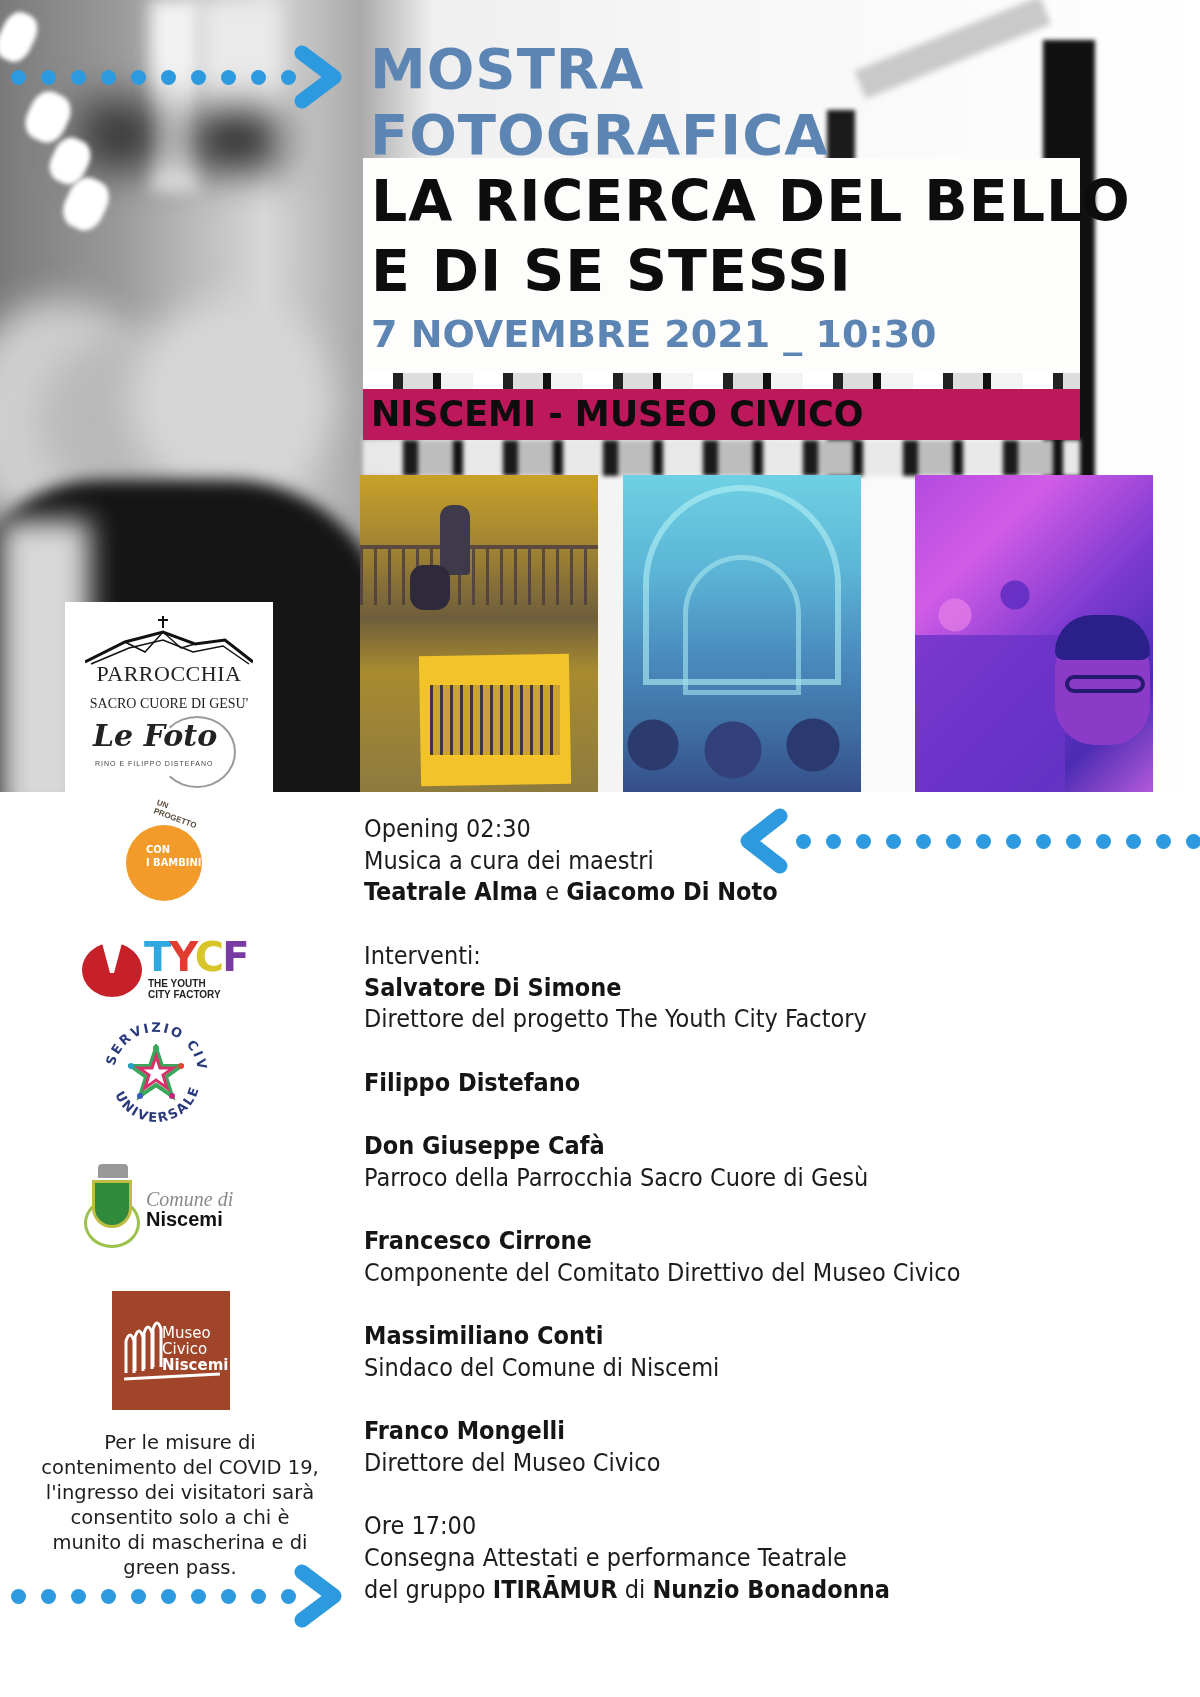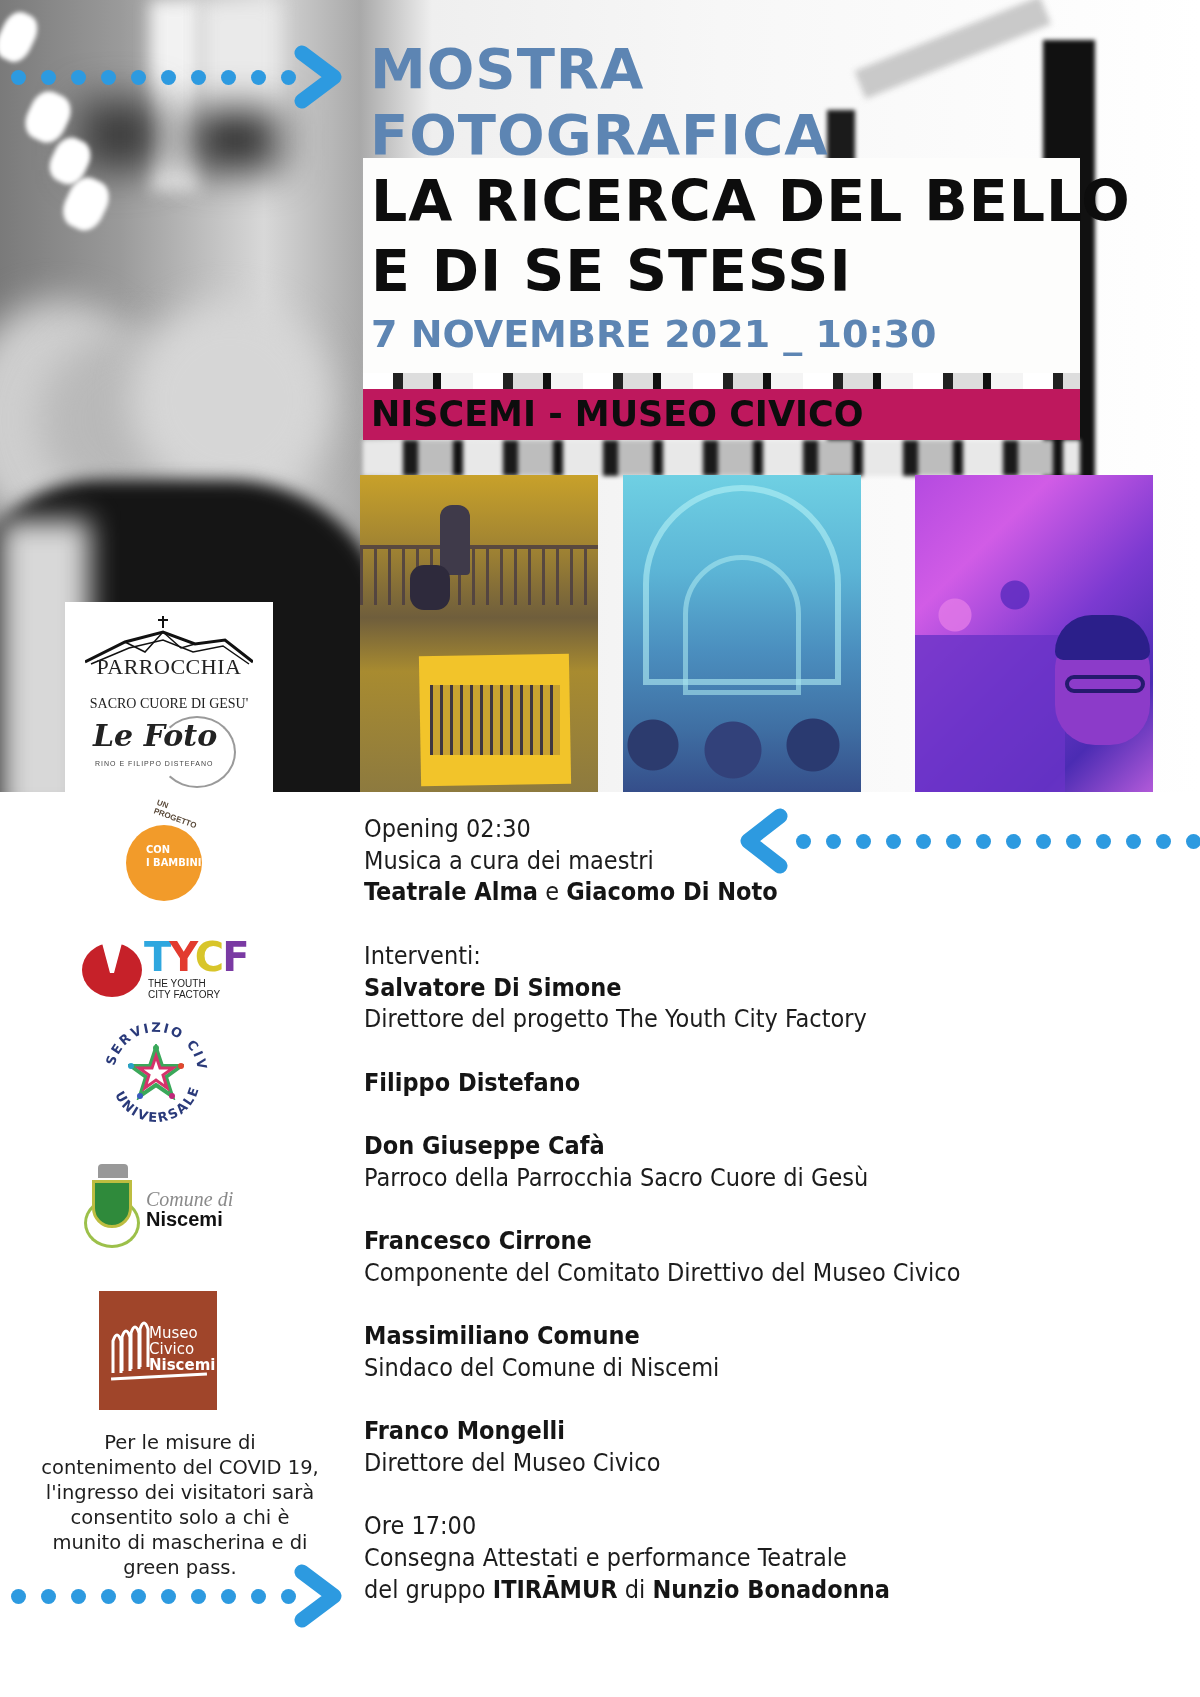--- a/index.html
+++ b/index.html
@@ -63,50 +63,50 @@
   .p2-arch2 { left: 60px; top: 80px; width: 118px; height: 140px; border: 5px solid #a8e6ef; border-radius: 60px 60px 0 0; opacity: .6; }
   .p2-crowd { left: 0; top: 230px; width: 238px; height: 87px; background: radial-gradient(circle at 30px 40px, #2c3b6e 0 25px, transparent 26px), radial-gradient(circle at 110px 45px, #32417a 0 28px, transparent 29px), radial-gradient(circle at 190px 40px, #2a3a70 0 26px, transparent 27px); }
   .p3-face { left: 140px; top: 150px; width: 95px; height: 120px; background: #8c3bc9; border-radius: 45px 45px 40px 40px; }
   .p3-hair { left: 140px; top: 140px; width: 95px; height: 45px; background: #2b1f8a; border-radius: 45px 45px 10px 10px; }
   .p3-glass { left: 150px; top: 200px; width: 80px; height: 18px; border: 4px solid #251a6e; border-radius: 10px; }
   .p3-people { left: 0; top: 90px; width: 150px; height: 227px; background: radial-gradient(circle at 40px 50px, #e37ae8 0 16px, transparent 17px), radial-gradient(circle at 100px 30px, #5a2bc0 0 14px, transparent 15px), linear-gradient(180deg, transparent 0 70px, #6a33c8 70px 200px); opacity: .8; }
 
   
   .logo-box-white { position: absolute; left: 65px; top: 602px; width: 208px; height: 190px; background: #ffffff; }
   .parrocchia-roof { position: absolute; left: 20px; top: 12px; width: 168px; height: 56px; }
-  .parrocchia-name { position: absolute; left: 0; top: 52px; width: 208px; text-align: center; font-family: "Liberation Serif", serif; font-size: 22px; color: #222; letter-spacing: .5px; }
+  .parrocchia-name { position: absolute; left: 0; top: 59px; width: 208px; text-align: center; font-family: "Liberation Serif", serif; font-size: 22px; color: #222; letter-spacing: .5px; }
   .parrocchia-sub { position: absolute; left: 0; top: 94px; width: 208px; text-align: center; font-family: "Liberation Serif", serif; font-size: 14px; color: #222; }
   .lefoto-ring { position: absolute; left: 93px; top: 114px; width: 78px; height: 72px; border: 2px solid #9a9a9a; border-radius: 50%; border-left-color: transparent; }
   .lefoto-name { position: absolute; left: 28px; top: 116px; font-family: "DejaVu Serif", serif; font-weight: bold; font-style: italic; font-size: 30px; color: #222; }
   .lefoto-sub { position: absolute; left: 30px; top: 158px; font-size: 7px; letter-spacing: 1px; color: #444; }
 
   .logo { position: absolute; }
   .logo-bambini { left: 110px; top: 805px; width: 100px; height: 100px; }
   .bambini-circle { position: absolute; left: 16px; top: 20px; width: 76px; height: 76px; border-radius: 50%; background: #f29b2a; }
   .bambini-text { position: absolute; left: 36px; top: 38px; color: #fff; font-weight: bold; font-size: 11px; line-height: 13px; font-family: "DejaVu Sans Condensed", "DejaVu Sans", sans-serif; }
   .bambini-top { position: absolute; left: 44px; top: 2px; font-size: 8px; font-weight: bold; color: #5a4a3a; transform: rotate(20deg); }
 
   .logo-tycf { left: 82px; top: 935px; width: 150px; height: 70px; }
   .tycf-y { position: absolute; left: 0; top: 8px; width: 60px; height: 54px; border-radius: 50%; background: #c62129; }
   .tycf-y-cut { position: absolute; left: 20px; top: 8px; width: 20px; height: 30px; background: #fff; transform: skewX(0deg); clip-path: polygon(0 0, 100% 0, 60% 100%, 40% 100%); }
   .tycf-letters { position: absolute; left: 62px; top: 2px; font-family: "DejaVu Sans", sans-serif; font-weight: bold; font-size: 40px; line-height: 40px; letter-spacing: -2px; }
-  .tycf-sub { position: absolute; left: 66px; top: 43px; font-size: 10px; line-height: 11px; color: #222; font-weight: normal; }
+  .tycf-sub { position: absolute; left: 66px; top: 43px; font-size: 10px; line-height: 11px; color: #222; font-weight: bold; }
 
   .logo-scu { left: 100px; top: 1018px; width: 112px; height: 112px; }
   .scu-ring { position: absolute; left: 0; top: 0; width: 112px; height: 112px; border-radius: 50%; }
   .scu-star { position: absolute; left: 28px; top: 26px; width: 56px; height: 56px; }
 
   .logo-comune { left: 84px; top: 1158px; width: 160px; height: 92px; }
   .comune-crest { position: absolute; left: 8px; top: 22px; width: 40px; height: 48px; background: #2f8a3b; border: 3px solid #bdbd40; border-radius: 0 0 20px 20px; }
   .comune-crown { position: absolute; left: 14px; top: 6px; width: 30px; height: 14px; background: #999; border-radius: 4px 4px 0 0; }
   .comune-wreath { position: absolute; left: 0; top: 40px; width: 56px; height: 50px; border: 3px solid #9cc04a; border-top-color: transparent; border-radius: 50%; }
   .comune-di { position: absolute; left: 62px; top: 30px; font-family: "Liberation Serif", serif; font-style: italic; font-size: 20px; color: #8a8a8a; }
   .comune-name { position: absolute; left: 62px; top: 50px; font-family: "Liberation Sans", sans-serif; font-weight: bold; font-size: 20px; color: #111; }
 
-  .logo-museo { left: 99px; top: 1291px; width: 118px; height: 119px; background: #a0452a; }
+  .logo-museo { left: 112px; top: 1291px; width: 118px; height: 119px; background: #a0452a; }
   .museo-arches { position: absolute; left: 12px; top: 30px; width: 40px; height: 52px; }
   .museo-text { position: absolute; left: 50px; top: 34px; color: #fff; font-size: 15px; line-height: 16px; font-family: "DejaVu Sans", sans-serif; }
   .museo-text .b { font-weight: bold; }
   .museo-base { position: absolute; left: 12px; top: 84px; width: 96px; height: 3px; background: #fff; transform: rotate(-3deg); }
 
   .covid-note { position: absolute; left: 40px; top: 1430px; width: 280px; text-align: center; font-family: "DejaVu Sans", sans-serif; font-size: 19.5px; line-height: 25px; color: #1e1e1e; }
 
   
   .program { position: absolute; left: 364px; top: 813px; width: 780px; font-family: "DejaVu Sans Condensed", "DejaVu Sans", sans-serif; font-size: 25px; line-height: 31.7px; color: #1c1c1c; }
   .program .gap { height: 31.7px; }
@@ -312,21 +312,21 @@
   <div class="line">Direttore del progetto The Youth City Factory</div>
   <div class="gap"></div>
   <div class="line"><b>Filippo Distefano</b></div>
   <div class="gap"></div>
   <div class="line"><b>Don Giuseppe Cafà</b></div>
   <div class="line">Parroco della Parrocchia Sacro Cuore di Gesù</div>
   <div class="gap"></div>
   <div class="line"><b>Francesco Cirrone</b></div>
   <div class="line">Componente del Comitato Direttivo del Museo Civico</div>
   <div class="gap"></div>
-  <div class="line"><b>Massimiliano Comune</b></div>
+  <div class="line"><b>Massimiliano Conti</b></div>
   <div class="line">Sindaco del Comune di Niscemi</div>
   <div class="gap"></div>
   <div class="line"><b>Franco Mongelli</b></div>
   <div class="line">Direttore del Museo Civico</div>
   <div class="gap"></div>
 
   <div class="line">Ore 17:00</div>
   <div class="line">Consegna Attestati e performance Teatrale</div>
   <div class="line"><span>del gruppo </span><b>ITIRĀMUR</b><span> di </span><b>Nunzio Bonadonna</b></div>
 </div>

